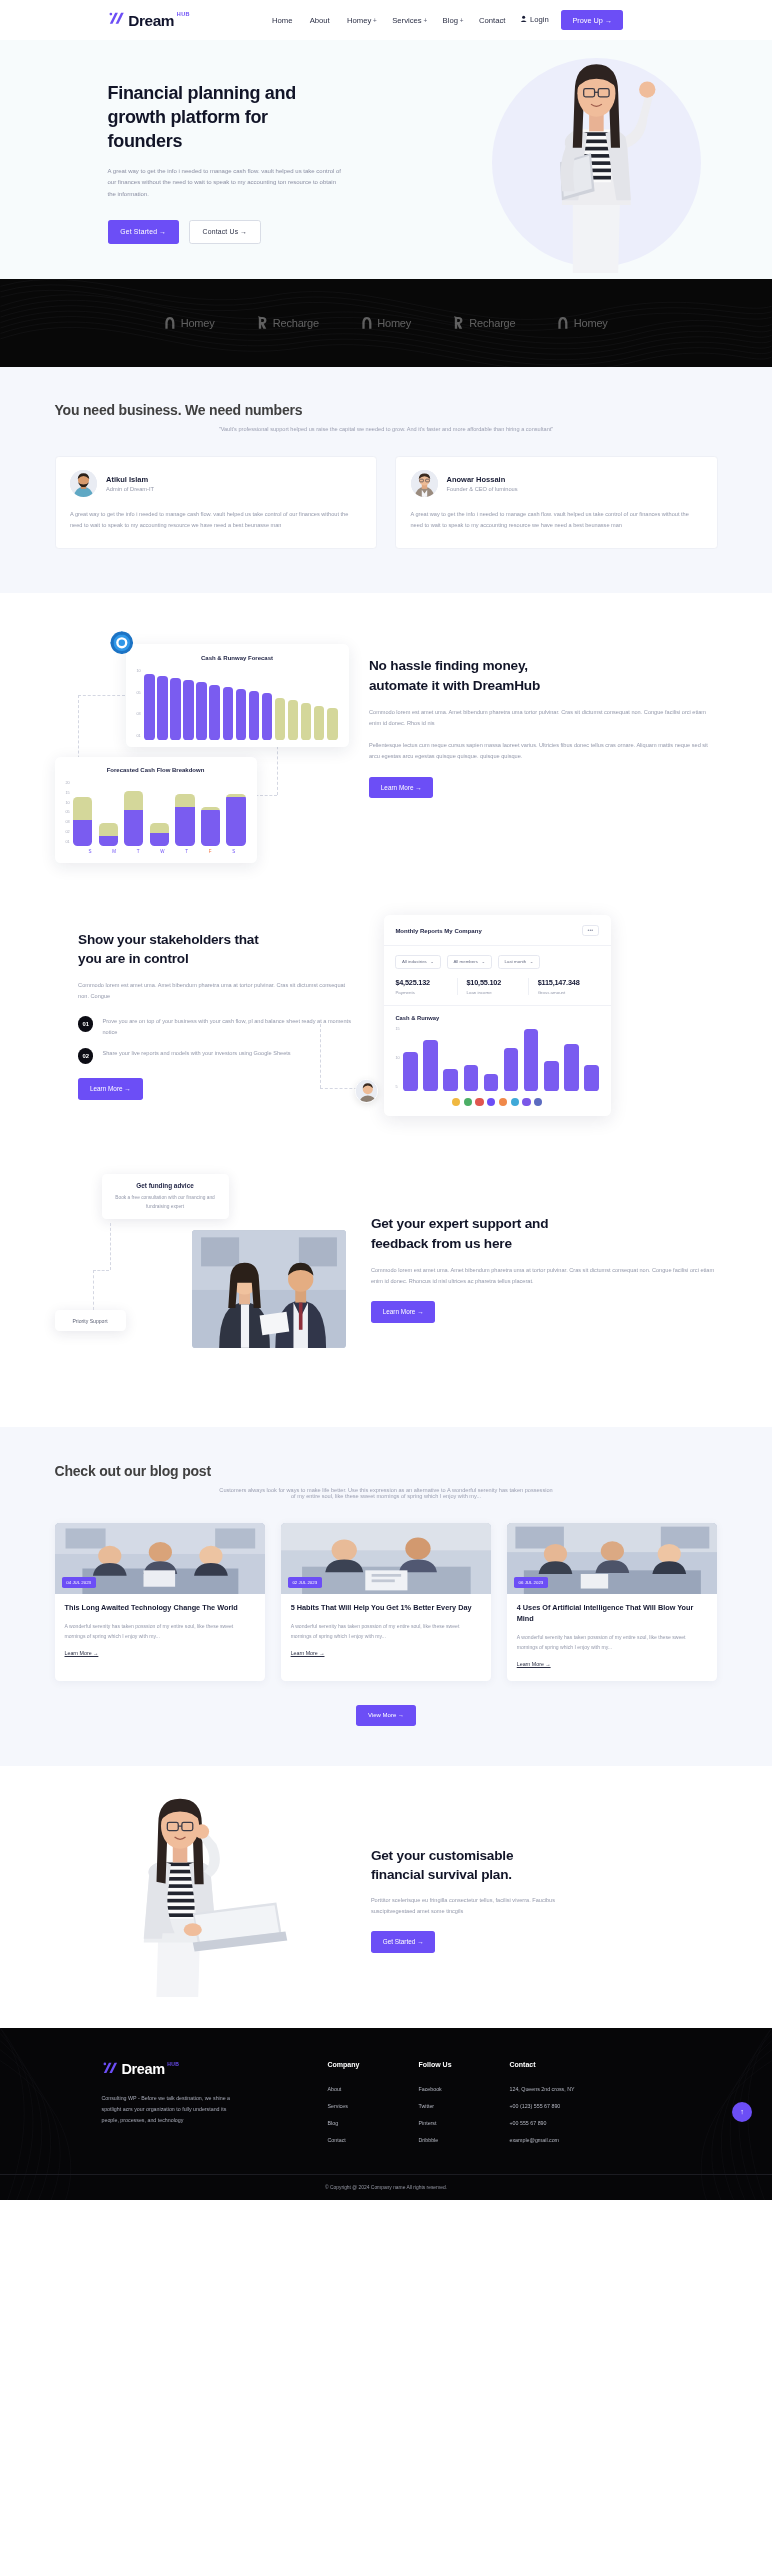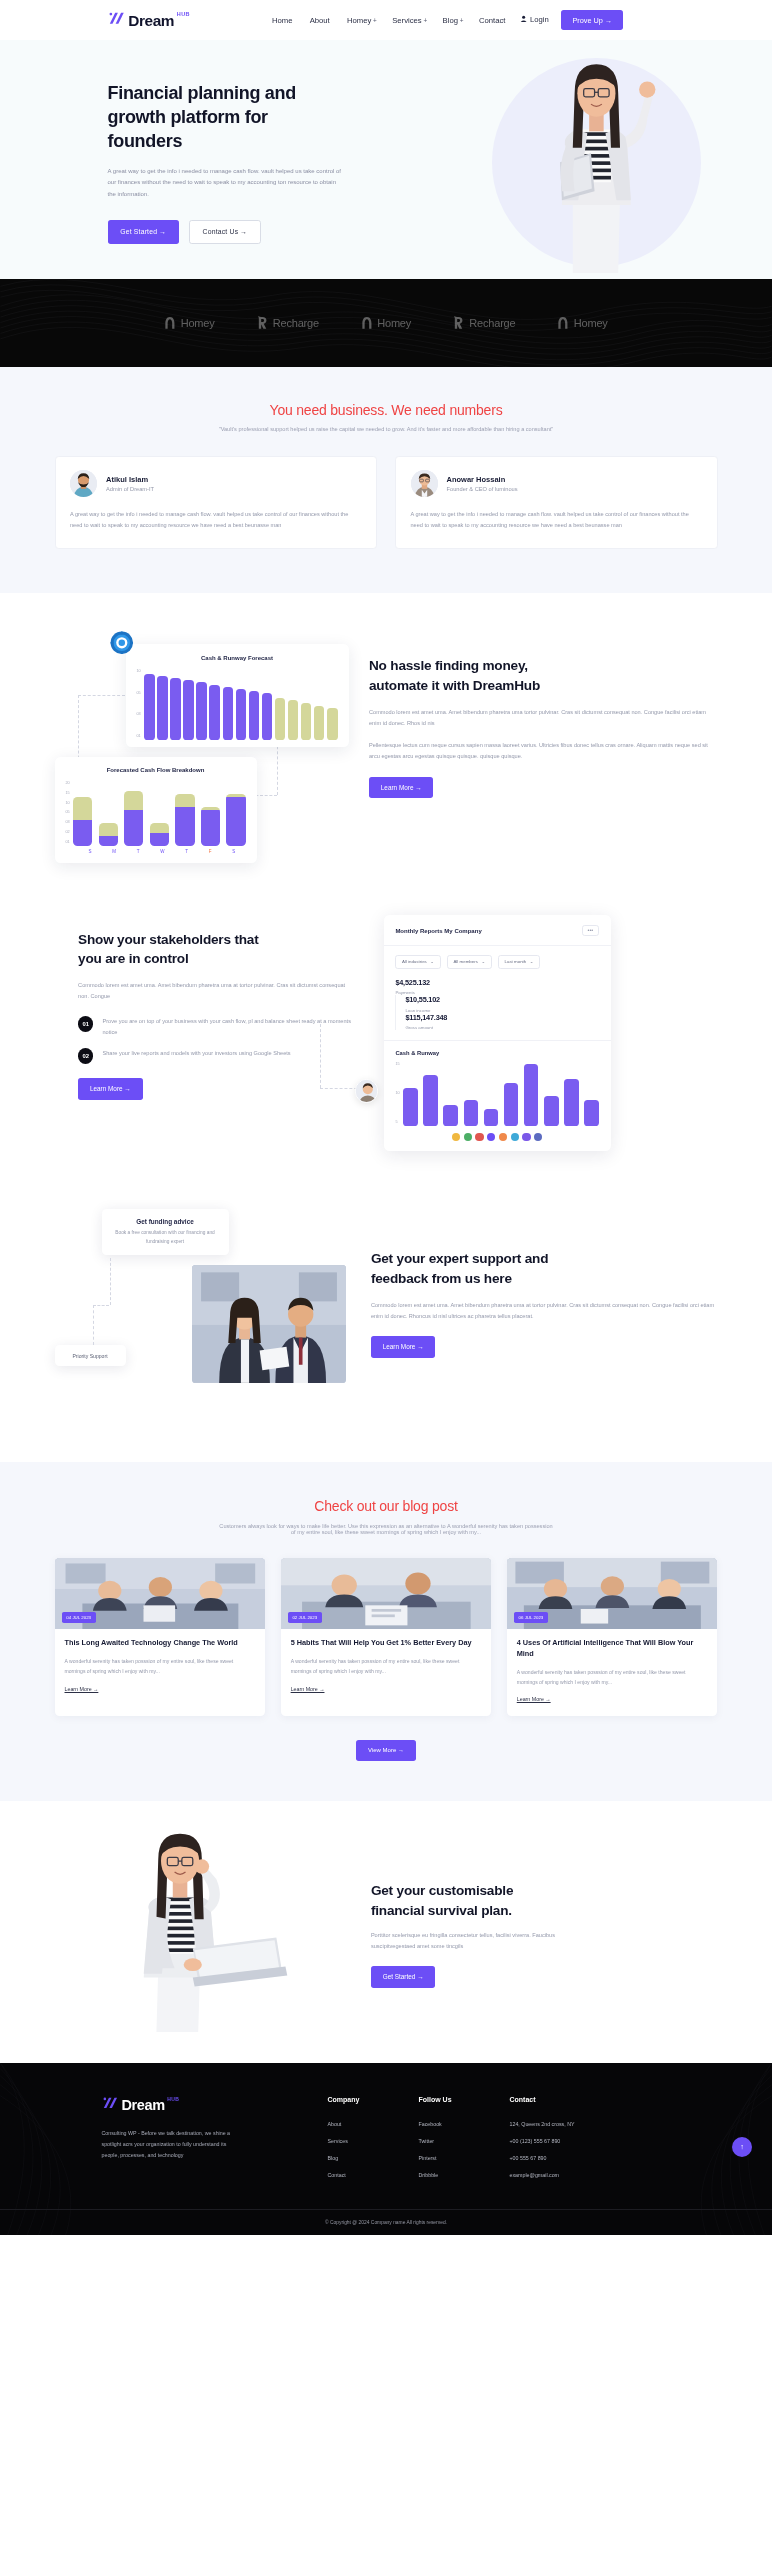--- a/index.html
+++ b/index.html
@@ -62,21 +62,21 @@
     background: #080808; height: 88px; display: flex; align-items: center;
     justify-content: center; position: relative; overflow: hidden;
   }
   .brands-row { display: flex; gap: 42px; align-items: center; position: relative; z-index: 2; }
   .brand { display: flex; align-items: center; gap: 4.5px; opacity: .42; }
   .brand-name { color: #d7d7d7; font-size: 11px; font-weight: 500; letter-spacing: -0.2px; }
   .brand-ico { width: 11.8px; height: 13.6px; }
 
   
   .sec-testi { background: #f5f7fc; padding: 35px 0 44px; }
-  .sec-title { text-align: center; font-size: 14px; font-weight: normal; color: #ef4444; letter-spacing: -0.2px; }
+  .sec-title { font-size: 14px; font-weight: bold; color: #404040; letter-spacing: -0.2px; }
   .sec-sub { text-align: center; font-size: 5.6px; color: #9b9fb1; margin-top: 8.2px; }
   .testi-row { display: flex; gap: 18px; margin-top: 24.5px; }
   .testi-card {
     background: #fff; border: 0.9px solid #eef0f6; border-radius: 3.6px;
     padding: 12.7px 14.5px 16.4px; flex: 1;
   }
   .testi-head { display: flex; align-items: center; gap: 9px; }
   .avatar { width: 27px; height: 27px; border-radius: 50%; background: #e6e9f2; overflow: hidden; position: relative; flex-shrink: 0; }
   .testi-name { font-size: 7.5px; font-weight: bold; color: #161a33; }
   .testi-role { font-size: 5.7px; color: #9499ab; margin-top: 2.7px; }
@@ -127,21 +127,21 @@
     width: 227px; margin-left: 12.7px; overflow: hidden;
   }
   .dash-head { padding: 10px 11.8px 8.2px; display: flex; justify-content: space-between; align-items: center; border-bottom: 0.9px solid #f0f1f6; }
   .dash-title { font-size: 6px; font-weight: bold; color: #1d2142; }
   .dots-btn { border: 0.9px solid #e6e8f0; border-radius: 2.7px; font-size: 5.5px; padding: 1.8px 4.5px; color: #9499ab; background: #fff; cursor: pointer; line-height: 1;}
   .filters { display: flex; gap: 6.4px; padding: 9px 11.8px 0; }
   .filter {
     border: 0.9px solid #e6e8f0; border-radius: 2.7px; font-size: 4.4px; color: #6a6f85;
     padding: 3.6px 5.5px; display: flex; align-items: center; gap: 3.6px; background: #fff; cursor: pointer;
   }
-  .stats { display: flex; padding: 9px 11.8px 10px; border-bottom: 0.9px solid #f0f1f6; flex-direction: column; }
+  .stats { display: flex; padding: 9px 11.8px 10px; border-bottom: 0.9px solid #f0f1f6; }
   .stat { flex: 1; }
   .stat + .stat { border-left: 0.9px solid #eef0f5; padding-left: 9px; }
   .stat-v { font-size: 7.3px; font-weight: bold; color: #141834; letter-spacing: -0.2px; }
   .stat-l { font-size: 4.4px; color: #9499ab; margin-top: 3.6px; }
   .dash-sub { font-size: 5.8px; font-weight: bold; color: #1d2142; padding: 9px 11.8px 0; }
   .dash-chart { padding: 5.5px 11.8px 7.3px; }
   .legend-row { display: flex; gap: 3.6px; padding: 0 11.8px 10px; justify-content: center; flex-wrap: nowrap;}
   .legend-dot { width: 8.2px; height: 8.2px; border-radius: 50%; display: flex; align-items: center; justify-content: center; font-size: 3.6px; color: #fff; }
   .mini-avatar { position: absolute; left: -16.4px; top: 164px; width: 23.6px; height: 23.6px; border-radius: 50%; background: #e6e9f2; overflow: hidden; border: 1.8px solid #fff; box-shadow: 0 1.8px 7.3px rgba(0,0,0,.1);}
 

